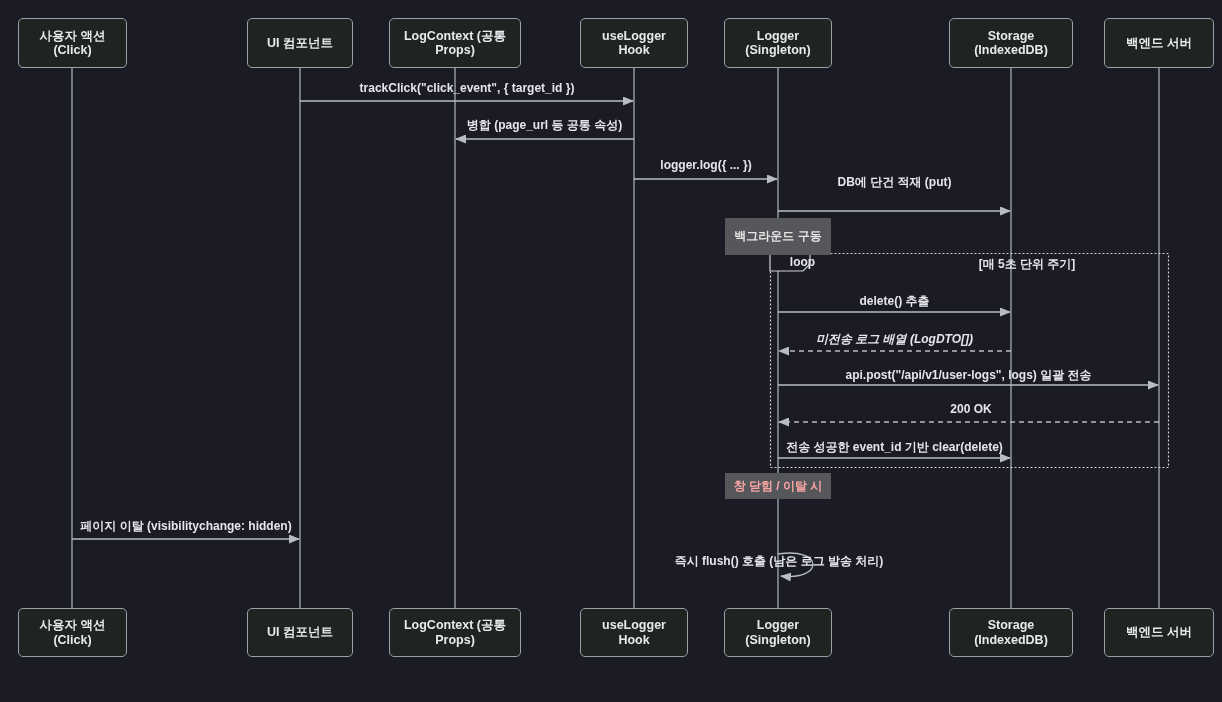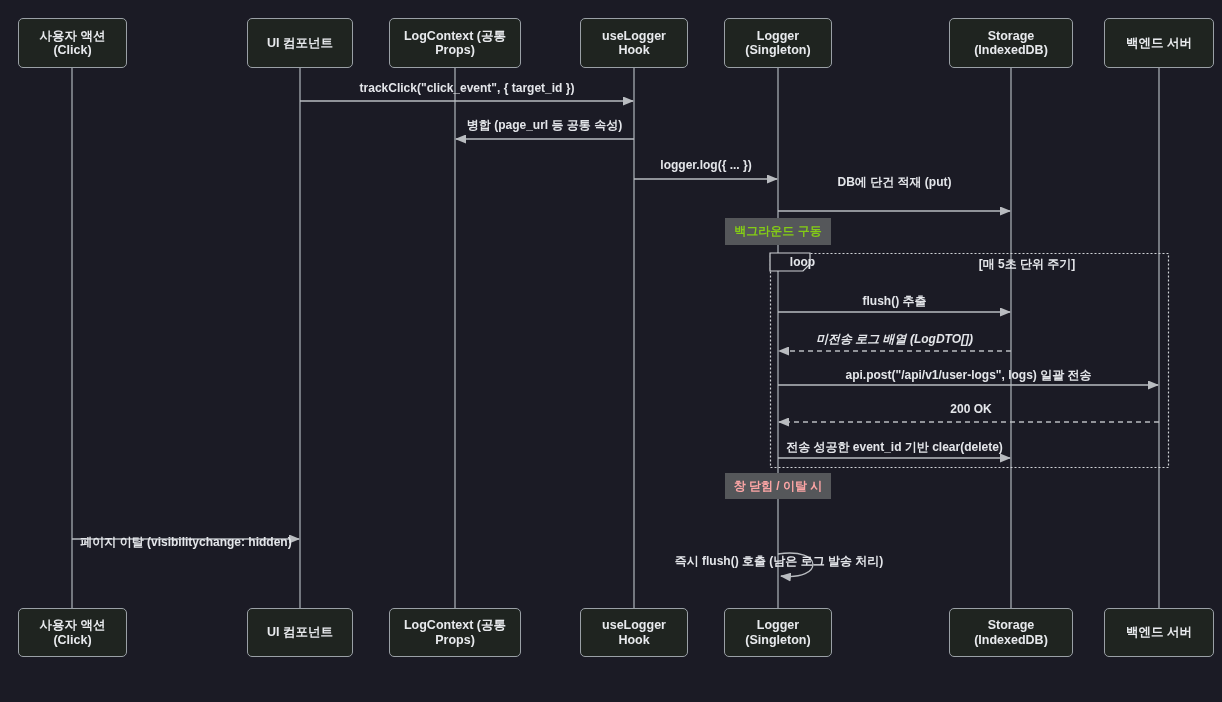--- a/index.html
+++ b/index.html
@@ -169,31 +169,31 @@
       <div class="actor-box" style="left: 1104px; top: 608px; width: 110px; height: 49px; background: rgb(31, 36, 32); border-color: rgb(154, 160, 166);">
         <span>백엔드 서버</span>
       </div>
     </div>
 
   <div id="msg-labels">
       <div class="msg-label" style="left: 467px; top: 81px;">trackClick("click_event", { target_id })</div>
       <div class="msg-label" style="left: 544.5px; top: 117px;">병합 (page_url 등 공통 속성)</div>
       <div class="msg-label" style="left: 706px; top: 158px;">logger.log({ ... })</div>
       <div class="msg-label" style="left: 894.5px; top: 174px;">DB에 단건 적재 (put)</div>
-      <div class="msg-label" style="left: 894.5px; top: 293px;">flush() 추출</div>
+      <div class="msg-label" style="left: 894.5px; top: 293px;">delete() 추출</div>
       <div class="msg-label" style="left: 894.5px; top: 331px; font-style: italic;">미전송 로그 배열 (LogDTO[])</div>
       <div class="msg-label" style="left: 968.5px; top: 367px;">api.post("/api/v1/user-logs", logs) 일괄 전송</div>
       <div class="msg-label" style="left: 971px; top: 402px;">200 OK</div>
       <div class="msg-label" style="left: 894.5px; top: 439px;">전송 성공한 event_id 기반 clear(delete)</div>
-      <div class="msg-label" style="left: 186px; top: 518px; margin-top: 16px;">페이지 이탈 (visibilitychange: hidden)</div>
+      <div class="msg-label" style="left: 186px; top: 518px;">페이지 이탈 (visibilitychange: hidden)</div>
       <div class="msg-label" style="left: 779px; top: 553px;">즉시 flush() 호출 (남은 로그 발송 처리)</div>
     </div>
 
   <div id="notes">
-      <div class="note-box" style="left: 725px; top: 218px; width: 106px; height: 27px; background: rgb(85, 87, 90); color: #84cc16;">백그라운드 구동</div>
+      <div class="note-box" style="left: 725px; top: 218px; width: 106px; height: 37px; background: rgb(85, 87, 90); color: #e5e5e5;">백그라운드 구동</div>
       <div class="note-box" style="left: 725px; top: 473px; width: 106px; height: 26px; background: rgb(85, 87, 90); color: #fca5a5;">창 닫힘 / 이탈 시</div>
     </div>
 
   <div id="frag-tags">
       <div class="loop-tag" style="left: 770px; top: 253px; width: 40px; height: 18px;">loop</div>
       <div class="loop-cond" style="left: 1027px; top: 256px;">[매 5초 단위 주기]</div>
     </div>
 </div>
 
 </body></html>

